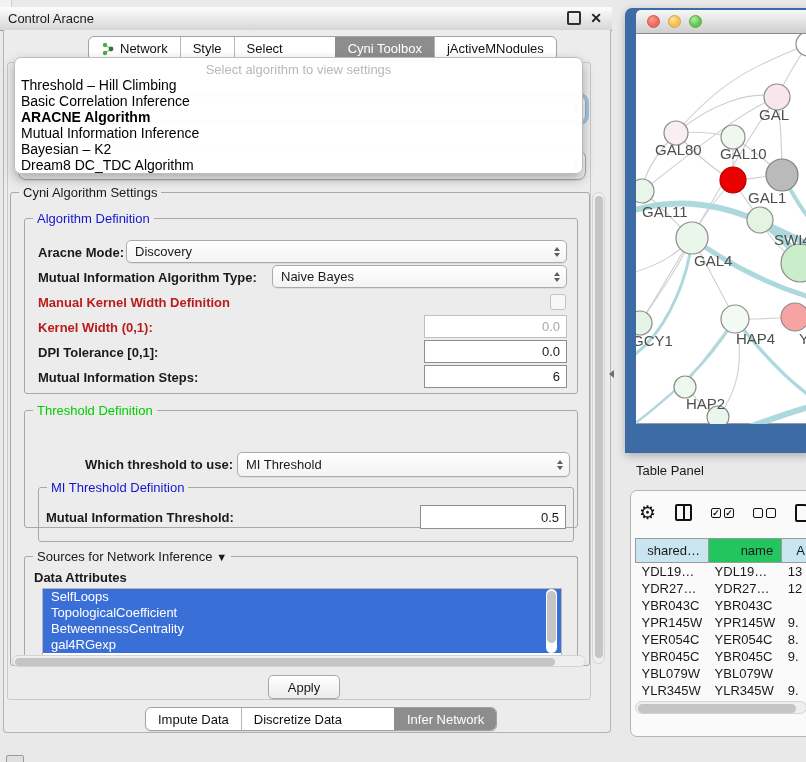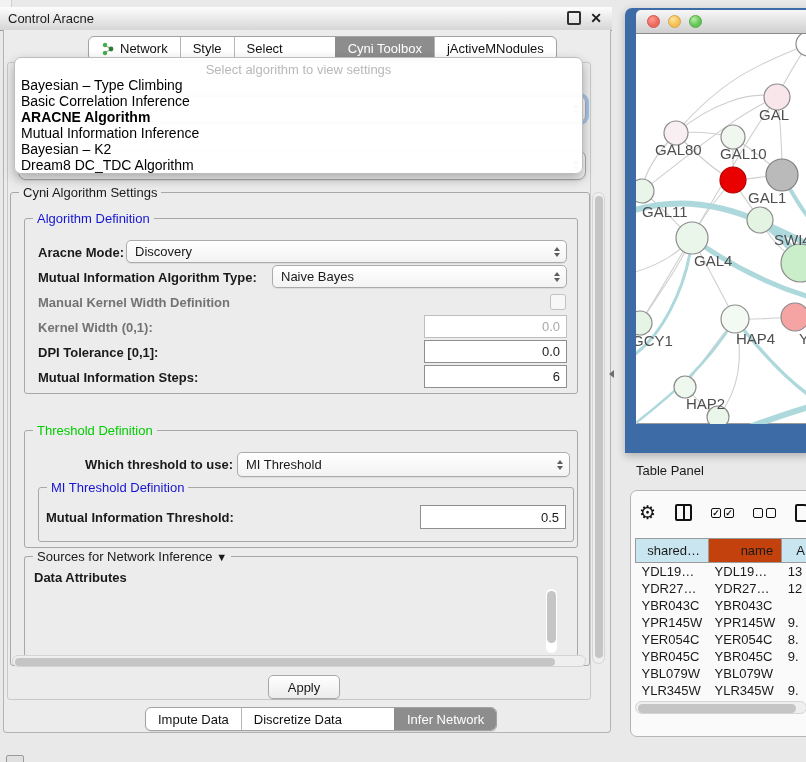--- a/index.html
+++ b/index.html
@@ -32,21 +32,21 @@
            background:#ececec;box-sizing:border-box;}
 
   
   .grp{position:absolute;border:1px solid #a8a8a8;border-radius:3px;}
   .grp-title{position:absolute;top:-8px;left:8px;background:#ececec;padding:0 4px;
              font-size:13px;line-height:15px;white-space:nowrap;}
   .t-blue{color:var(--label_blue,#1515d0);}
   .t-green{color:var(--label_green,#00cc00);}
 
   .lbl{position:absolute;font-size:13px;font-weight:bold;white-space:nowrap;text-align:right;}
-  .lbl.dis{color:#737373;}
+  .lbl.dis{color:#b91c1c;}
 
   .combo{position:absolute;background:linear-gradient(#ffffff,#f3f3f3);border:1px solid #ababab;
          border-radius:5px;font-size:13px;display:flex;align-items:center;padding-left:8px;
          box-sizing:border-box;box-shadow:0 1px 1px rgba(0,0,0,.07);}
   .stepper{position:absolute;right:6px;top:50%;transform:translateY(-50%);
            display:flex;flex-direction:column;gap:2px;}
   .tri-up{width:0;height:0;border-left:3.5px solid transparent;border-right:3.5px solid transparent;
           border-bottom:4.5px solid #5e5e5e;}
   .tri-dn{width:0;height:0;border-left:3.5px solid transparent;border-right:3.5px solid transparent;
           border-top:4.5px solid #5e5e5e;}
@@ -101,21 +101,21 @@
   .col-icon:before{content:"";position:absolute;left:50%;top:0;bottom:0;width:2px;background:#111;transform:translateX(-50%);}
   .cb-pair{display:flex;gap:3px;}
   .cb{width:10px;height:10px;border:1.5px solid #111;border-radius:2px;font-size:9px;line-height:9px;
       font-weight:bold;text-align:center;color:#111;box-sizing:border-box;}
   .page-icon{width:15px;height:18px;border:2px solid #111;border-radius:2px 6px 2px 2px;box-sizing:border-box;}
 
   table.grid{position:absolute;left:4px;top:47px;border-collapse:collapse;table-layout:fixed;font-size:13px;}
   table.grid th{height:23px;font-weight:normal;border:1px solid #9b9b9b;text-align:right;padding:0 8px 0 2px;
                 overflow:hidden;white-space:nowrap;}
   table.grid th.blue{background:var(--header_blue,#c9e5ef);}
-  table.grid th.plain{background:#c2410c;}
+  table.grid th.plain{background:#22c55e;}
   table.grid td{height:17px;padding:0 0 0 6px;white-space:nowrap;overflow:hidden;}
 
   .ghost{color:#9a9a9a;font-size:13px;position:absolute;white-space:nowrap;}
 </style>
 </head>
 <body>
 <div class="screen">
 
   <div class="abs notch"></div>
   <div class="abs cp-titlebar">
@@ -167,21 +167,21 @@
     <span>gal-filtered.sif default node</span>
     <span class="stepper">
         <span class="tri-up"></span>
         <span class="tri-dn"></span>
       </span>
   </div>
 
   <div class="abs popup">
     <div class="prompt">Select algorithm to view settings</div>
     <div>
-        <div class="item">Bayesian – Type Climbing</div>
+        <div class="item">Threshold – Hill Climbing</div>
         <div class="item">Basic Correlation Inference</div>
         <div class="item sel">ARACNE Algorithm</div>
         <div class="item">Mutual Information Inference</div>
         <div class="item">Bayesian – K2</div>
         <div class="item">Dream8 DC_TDC Algorithm</div>
       </div>
   </div>
 
   <div class="grp" style="left:10px;top:192px;width:578px;height:472px;">
     <span class="grp-title">Cyni Algorithm Settings</span>
@@ -221,21 +221,21 @@
   <div class="field" style="left:424px;top:340px;width:143px;height:23px;">
     <span>0.0</span>
   </div>
 
   <span class="lbl" style="left:38px;top:370px;">Mutual Information Steps:</span>
   <div class="field" style="left:424px;top:365px;width:143px;height:23px;">
     <span>6</span>
   </div>
 
 
-  <div class="grp" style="left:24px;top:430px;width:552px;height:116px;">
+  <div class="grp" style="left:24px;top:410px;width:552px;height:116px;">
     <span class="grp-title t-green">Threshold Definition</span>
   </div>
   <span class="lbl" style="left:85px;top:457px;">Which threshold to use:</span>
   <div class="combo" style="left:237px;top:452px;width:333px;height:25px;">
     <span>MI Threshold</span>
     <span class="stepper">
         <span class="tri-up"></span>
         <span class="tri-dn"></span>
       </span>
   </div>
@@ -247,20 +247,26 @@
     <span>0.5</span>
   </div>
 
   <div class="grp" style="left:24px;top:556px;width:552px;height:106px;border-bottom:none;">
     <span class="grp-title">
       <span>Sources for Network Inference</span>
       <span style="font-size:11px;">▼</span>
     </span>
   </div>
   <span class="lbl" style="left:34px;top:570px;">Data Attributes</span>
+  <div class="attr-list" style="left:42px;top:588px;width:518px;height:66px;">
+      <div class="attr-item">SelfLoops</div>
+      <div class="attr-item">TopologicalCoefficient</div>
+      <div class="attr-item">BetweennessCentrality</div>
+      <div class="attr-item">gal4RGexp</div>
+    </div>
   <div class="sb-track" style="left:546px;top:589px;width:11px;height:64px;border:none;background:#fff;">
     <span class="sb-thumb" style="left:1px;top:2px;width:9px;height:52px;"></span>
   </div>
 
   <div class="sb-track" style="left:12px;top:655px;width:574px;height:12px;">
     <span class="sb-thumb" style="left:2px;top:1.5px;width:540px;height:8px;"></span>
   </div>
 
   <div class="sb-track" style="left:592px;top:192px;width:13px;height:472px;">
     <span class="sb-thumb" style="left:2px;top:3px;width:8px;height:462px;"></span>

